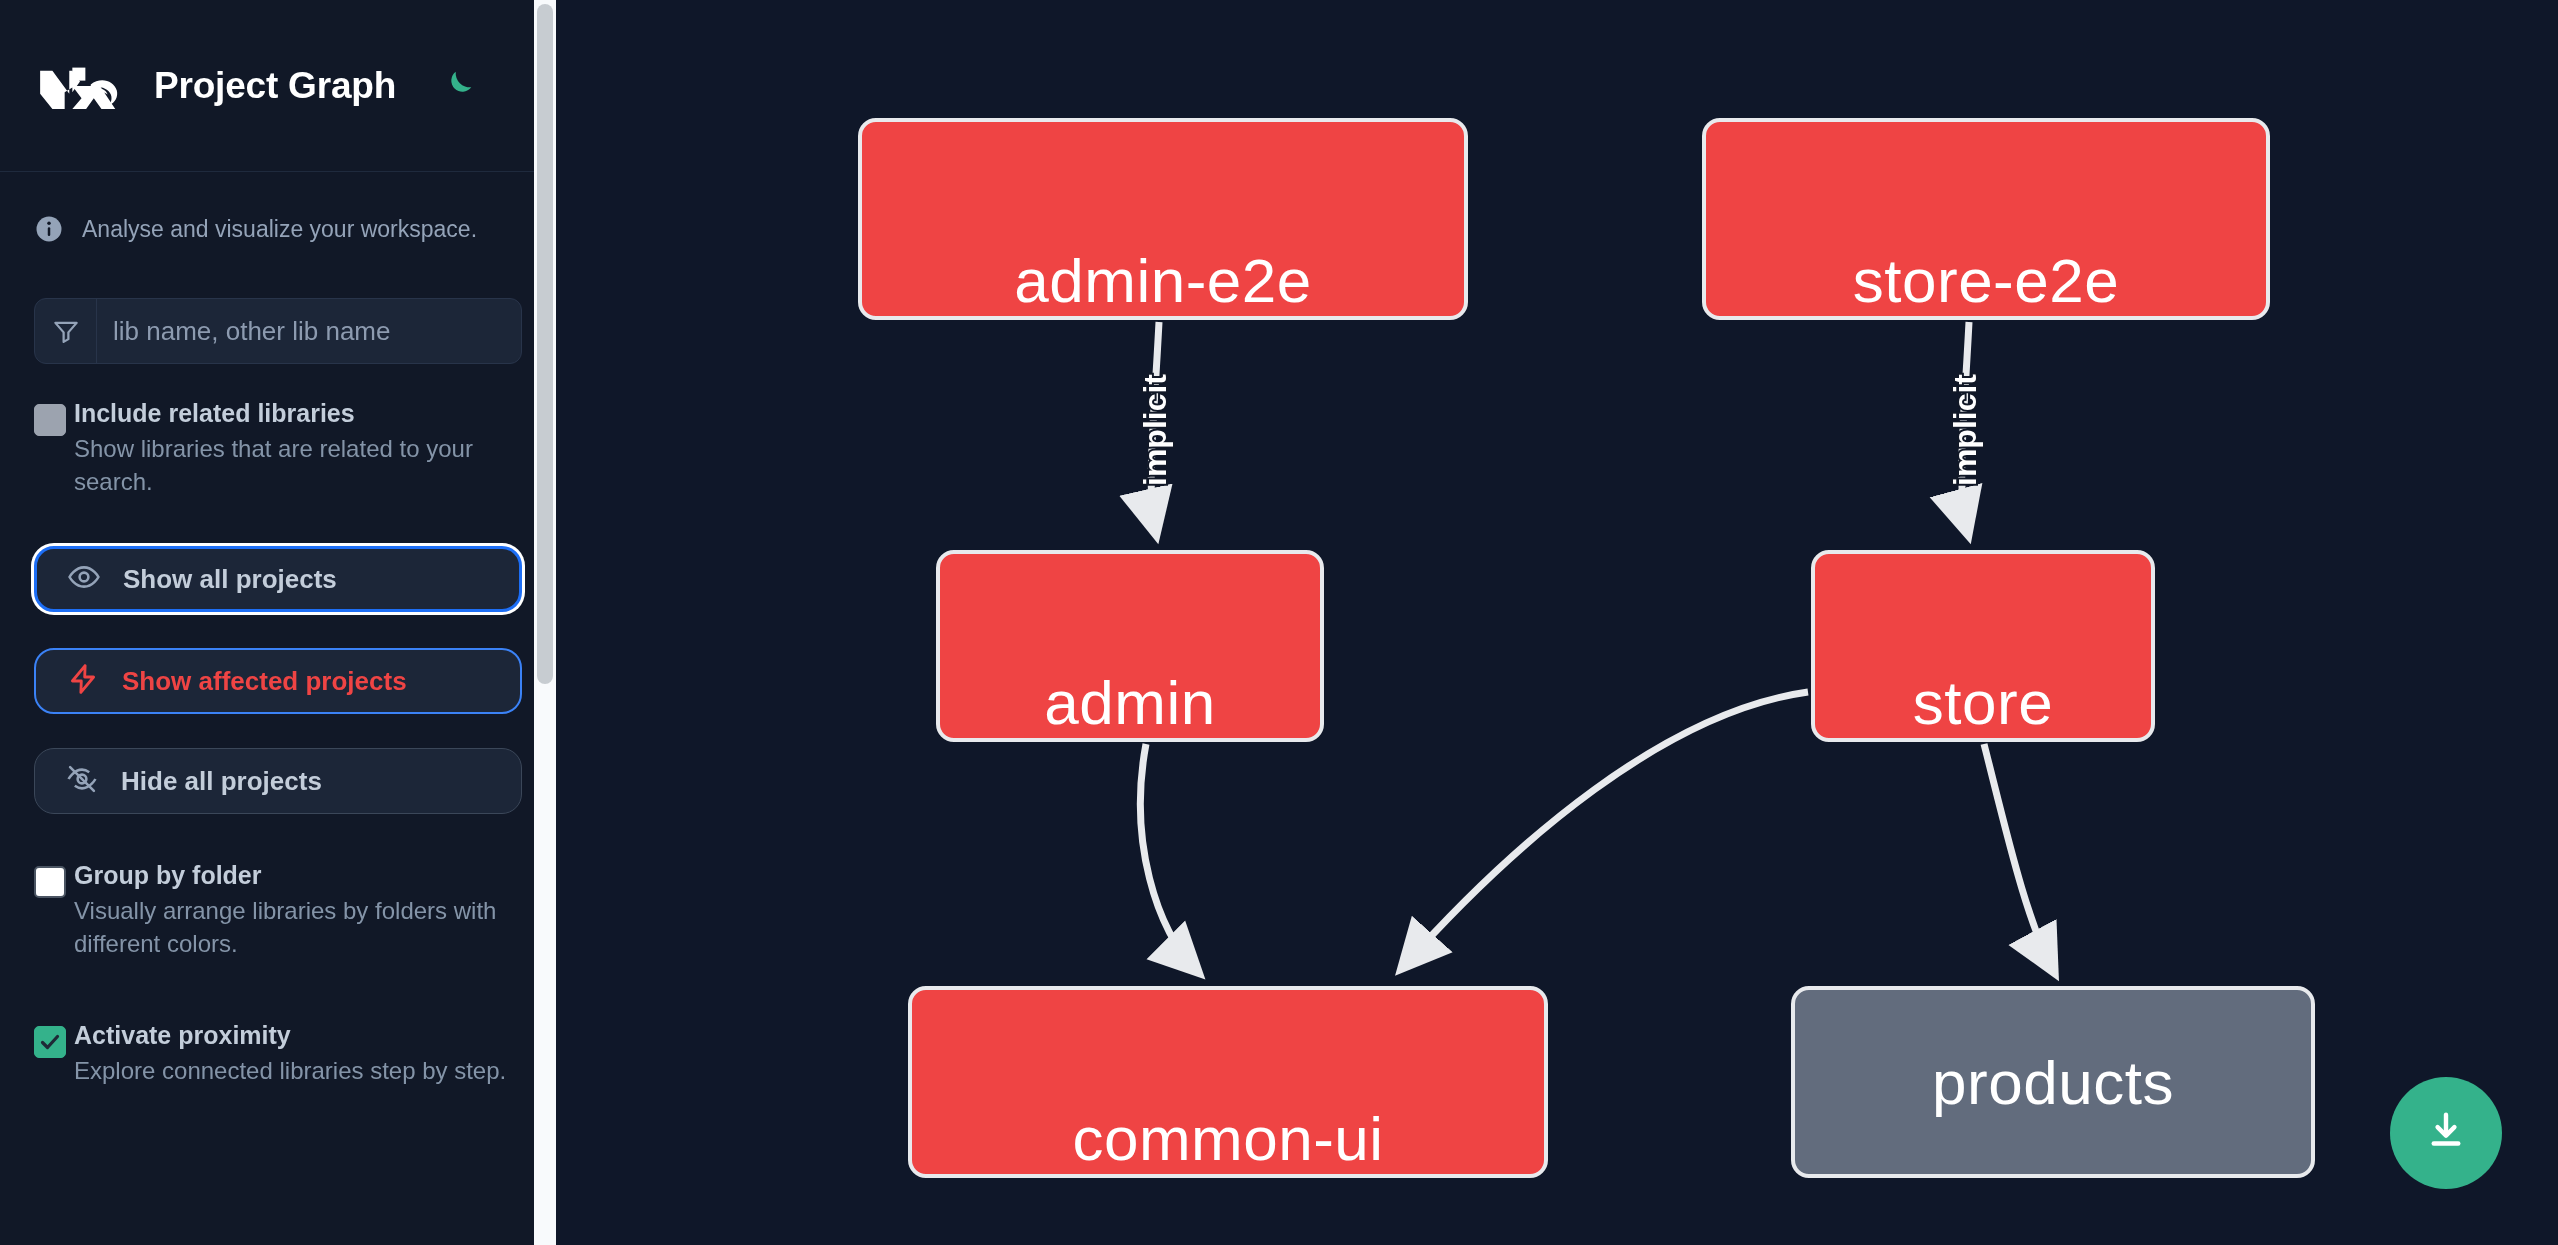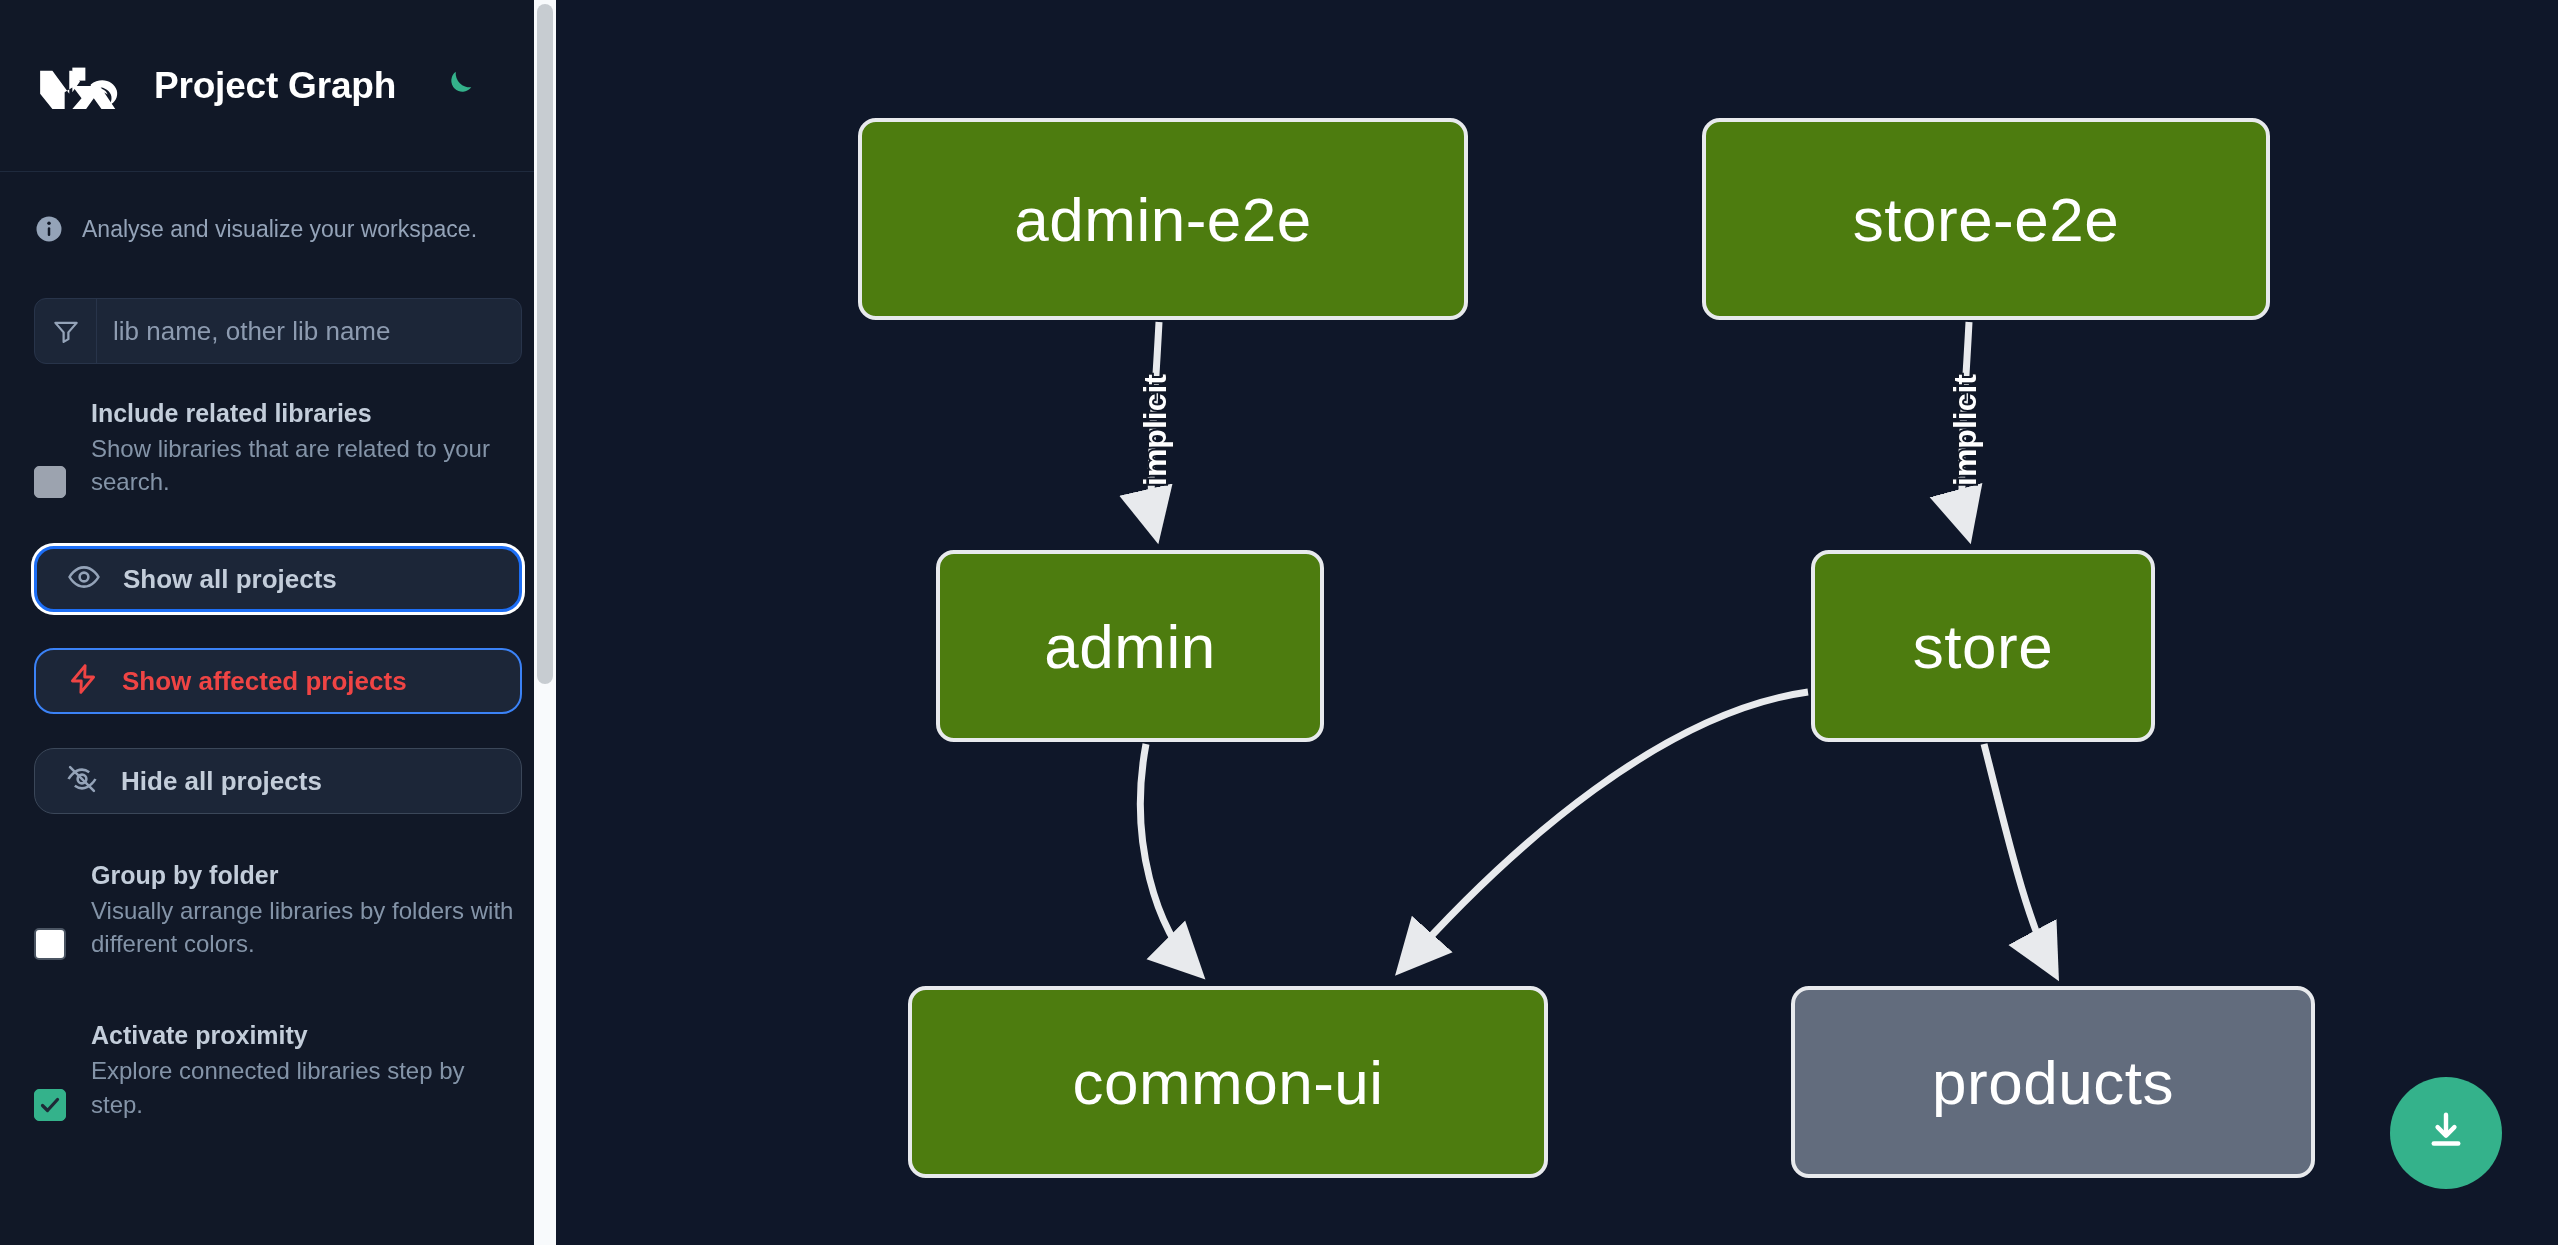--- a/index.html
+++ b/index.html
@@ -53,21 +53,21 @@
   }
   .search-input {
     flex:1; background:transparent; border:none; outline:none;
     color:#cbd5e1; font-size:26px;
     font-family:"Liberation Sans", sans-serif;
     padding:0 16px;
   }
   .search-input::placeholder { color:#8d9bb0; }
 
   .chk-row {
-    display:flex; align-items:flex-end; gap:25px;
+    display:flex; align-items:flex-start; gap:8px;
     padding:0 34px; margin-top:34px;
   }
   .chk-box {
     width:32px; height:32px; border-radius:5px; flex:0 0 auto;
     margin-top:6px; cursor:pointer;
   }
   .chk-grey  { background:#9ca3af; border:1px solid #9ca3af; }
   .chk-white { background:#ffffff; border:2px solid #4b5563; }
   .chk-green { background:#34b28b; border:1px solid #34b28b;
                display:flex; align-items:center; justify-content:center; }
@@ -128,21 +128,21 @@
     display:flex; align-items:center; justify-content:center;
     border:4px solid #e8eaed;
     border-radius:18px;
     color:#ffffff;
     font-size:62px;
     font-weight:400;
     letter-spacing:0.5px;
     white-space:nowrap;
     cursor:pointer;
   }
-  .node-pink { background:#4d7c0f; }
+  .node-pink { background:#ef4444;align-items:flex-end; }
   .node-grey { background:#626c7d; }
 
   .download-btn {
     position:absolute; right:56px; bottom:56px;
     width:112px; height:112px; border-radius:50%;
     background:#34b28b;
     display:flex; align-items:center; justify-content:center;
     cursor:pointer;
   }
 </style>

